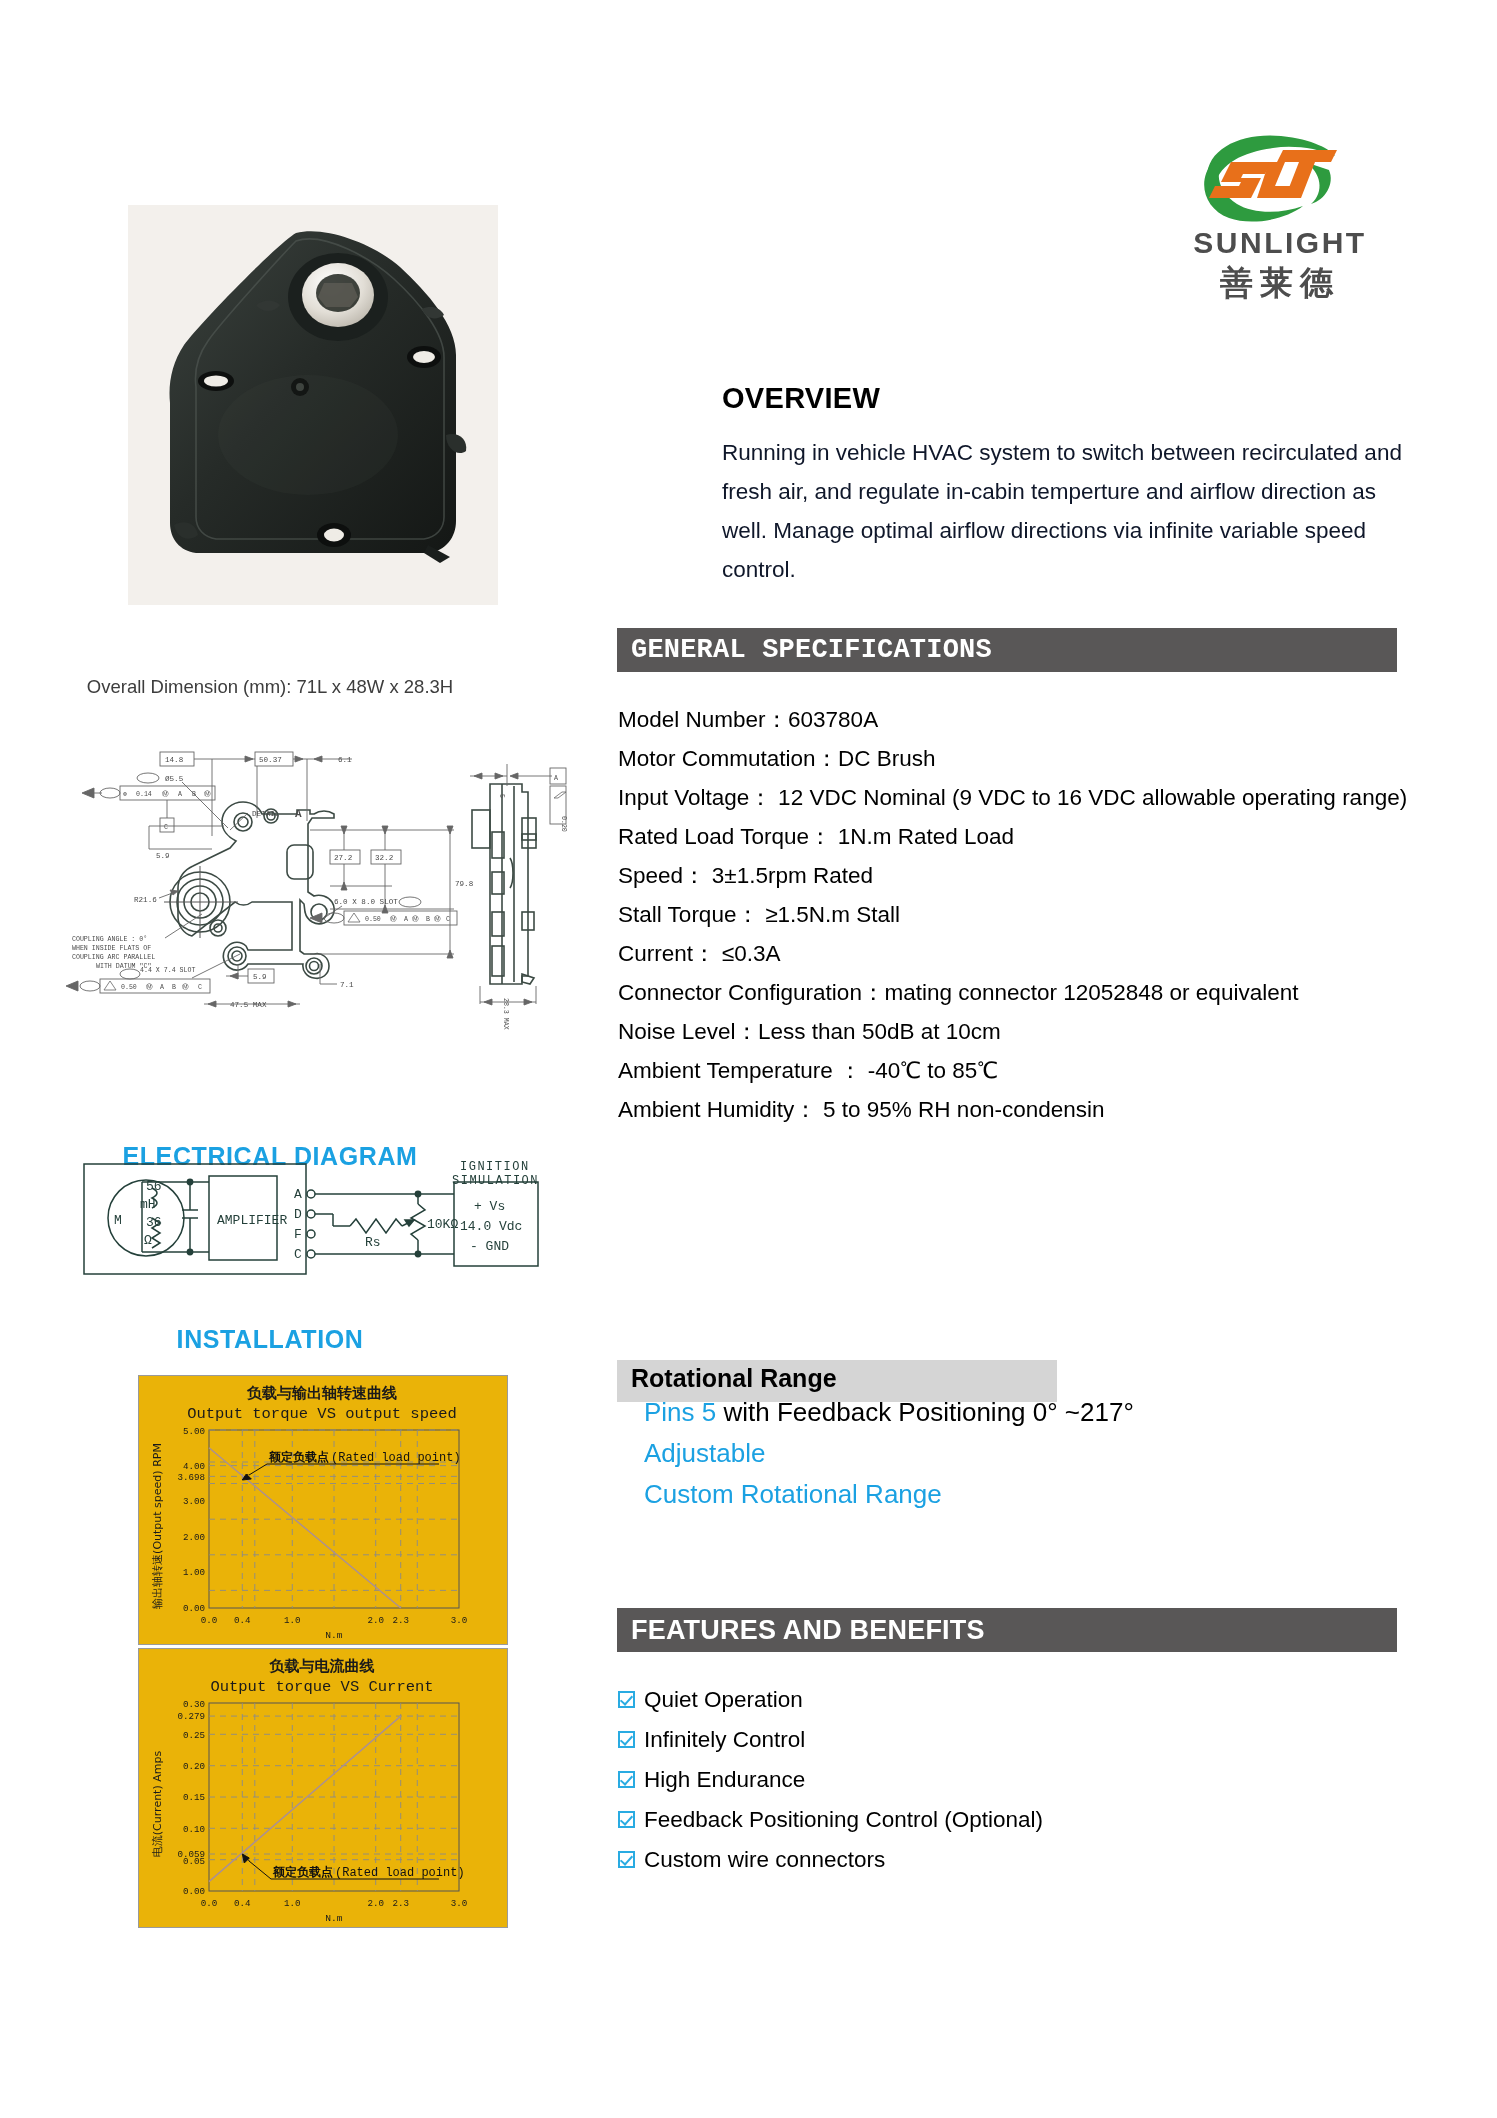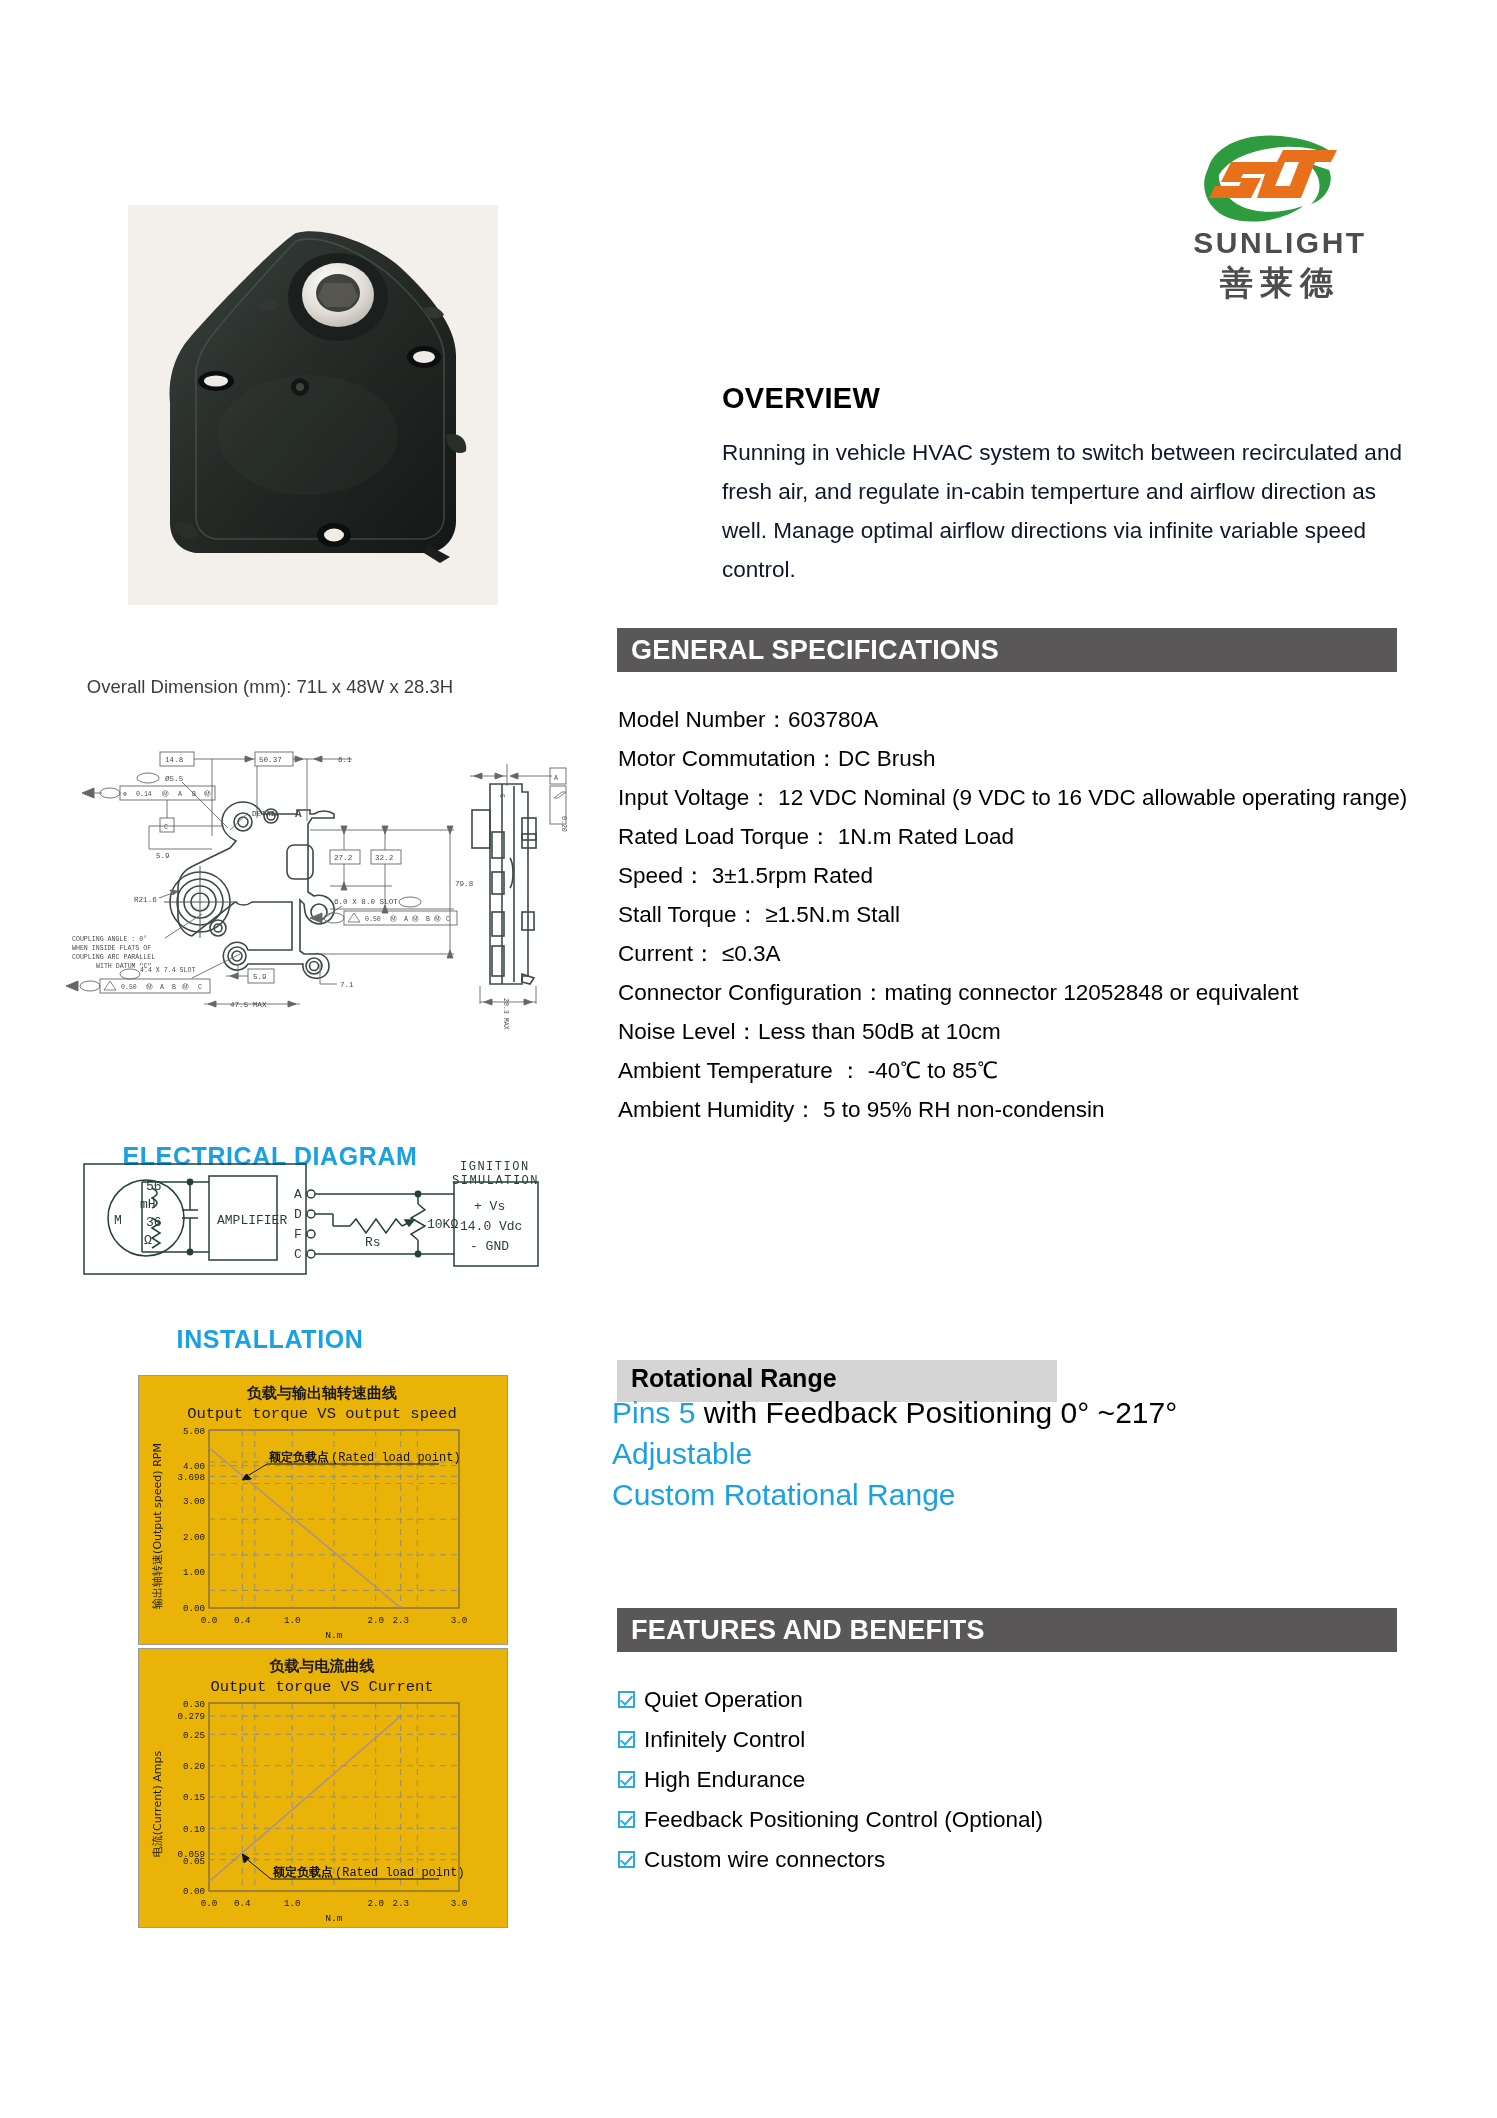--- a/index.html
+++ b/index.html
@@ -66,22 +66,22 @@
   .bar-light {
     position: absolute; background: #d5d5d5; color: #000;
     display: flex; align-items: flex-start; padding-left: 14px; padding-top: 4px;
     font-size: 25px; font-weight: 700;
   }
   .spec-list {
     position: absolute; left: 618px; top: 700px; width: 790px;
     font-size: 22.5px; line-height: 39px; color: #000;
   }
   .rot-list {
-    position: absolute; left: 612px; top: 1392px; width: 790px;
-    font-size: 30px; line-height: 41px; color: #000;
+    position: absolute; left: 644px; top: 1392px; width: 790px;
+    font-size: 26px; line-height: 41px; color: #000;
   }
   .rot-accent { color: #1ba1e2; }
   .feat-list {
     position: absolute; left: 618px; top: 1680px; width: 790px;
     font-size: 22.5px; line-height: 40px; color: #000;
   }
   .feat-row { display: flex; align-items: baseline; gap: 9px; }
   .cbx {
     display: inline-block; width: 17px; height: 17px;
     border: 2px solid #29abe2; position: relative; flex: 0 0 auto;
@@ -594,21 +594,21 @@
         <text x="153.3" y="257">1.0</text>
         <text x="236.7" y="257">2.0</text>
         <text x="261.7" y="257">2.3</text>
         <text x="320" y="257">3.0</text>
       </g>
       <text class="caxlbl" x="195" y="272" text-anchor="middle">N.m</text>
       <text class="cyaxis" x="22" y="155" text-anchor="middle" transform="rotate(-90 22 155)">电流(Current) Amps</text>
     </svg>
   </div>
 
-  <div class="bar-dark" style="left:617px; top:628px; width:780px; height:44px;">GENERAL SPECIFICATIONS</div>
+  <div class="bar-dark" style="left:617px; top:628px; width:780px; height:44px;font-family:Liberation Mono, monospace;">GENERAL SPECIFICATIONS</div>
 
   <div class="spec-list">
     <div>Model Number：603780A</div>
     <div>Motor Commutation：DC Brush</div>
     <div>Input Voltage： 12 VDC Nominal (9 VDC to 16 VDC allowable operating range)</div>
     <div>Rated Load Torque： 1N.m Rated Load</div>
     <div>Speed： 3±1.5rpm Rated</div>
     <div>Stall Torque： ≥1.5N.m Stall</div>
     <div>Current： ≤0.3A</div>
     <div>Connector Configuration：mating connector 12052848 or equivalent</div>

